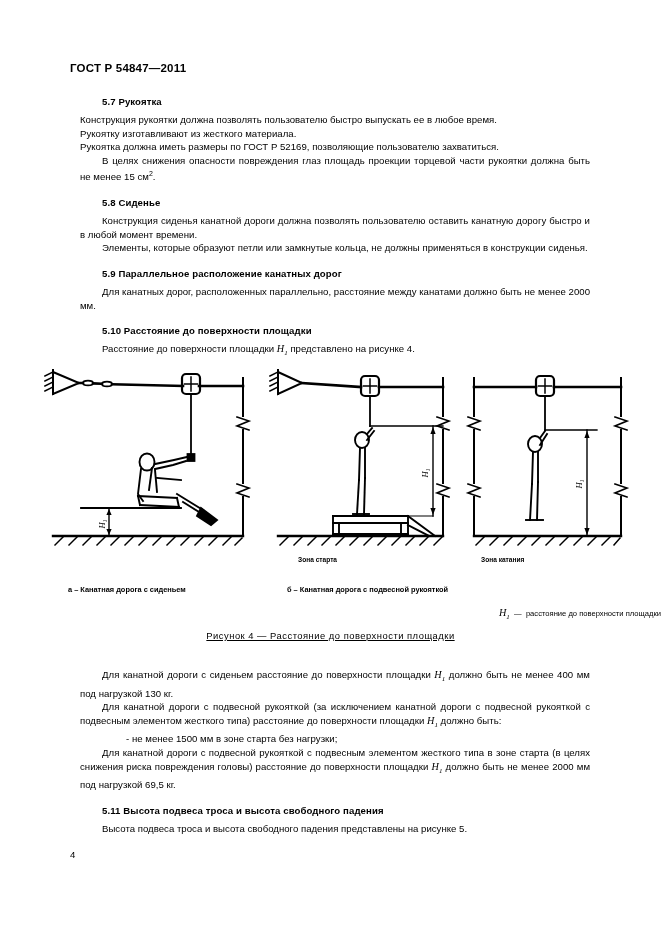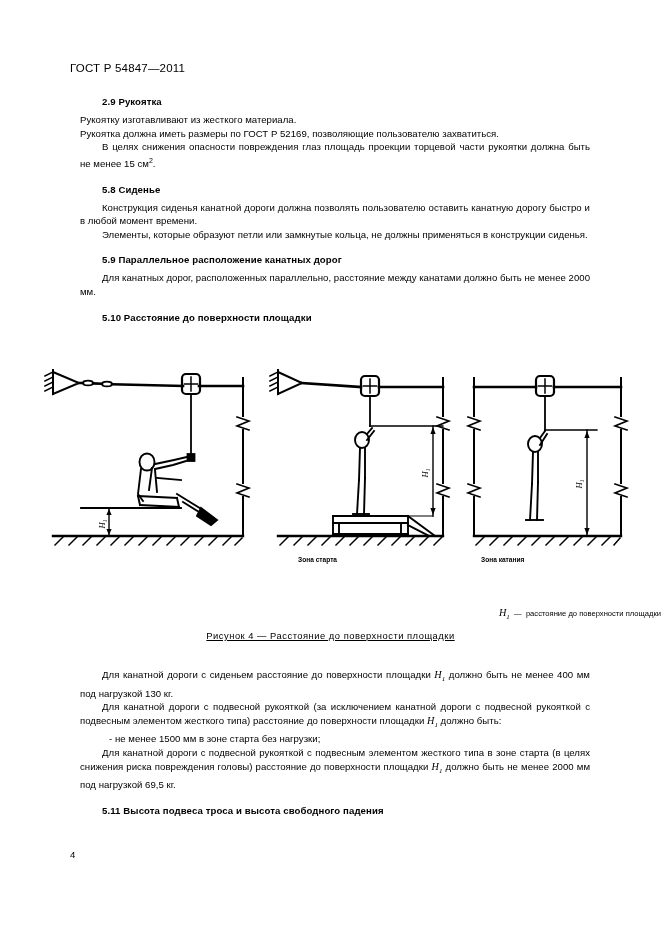--- a/index.html
+++ b/index.html
@@ -23,21 +23,21 @@
     height: 936px;
     background: #fff;
   }
 
   
   .doc-header {
     position: absolute;
     left: 70px;
     top: 62px;
     font-size: 11.5px;
-    font-weight: normal;
+    font-weight: bold;
     letter-spacing: 0.2px;
     white-space: nowrap;
   }
 
   
   .body-col {
     position: absolute;
     left: 80px;
     top: 96px;
     width: 510px;
@@ -55,21 +55,21 @@
     font-size: 9.6px;
     line-height: 13.6px;
     margin: 0;
     text-align: justify;
     text-indent: 22px;
     letter-spacing: .02px;
   }
   p.para.noindent { text-indent: 0; }
   p.para.dash {
     text-indent: 0;
-    margin-left: 29px;
+    margin-left: 46px;
   }
   sup.sup { font-size: 7px; vertical-align: super; }
   i.var { font-style: italic; font-family: "Liberation Serif", serif; font-size: 10.2px;}
   i.var sub { font-size: 7px; font-style: italic; }
 
   
   .figure-wrap {
     position: absolute;
     left: 0;
     top: 368px;
@@ -128,33 +128,35 @@
 </style>
 </head>
 <body>
 
 <div class="page">
 
   <div class="doc-header">ГОСТ Р 54847—2011</div>
 
   <div class="body-col">
 
-    <div class="clause-head">2.9  Рукоятка</div>
+    <div class="clause-head">5.7  Рукоятка</div>
+    <p class="para noindent">Конструкция рукоятки должна позволять пользователю быстро выпускать ее в любое время.</p>
     <p class="para noindent">Рукоятку изготавливают из жесткого материала.</p>
     <p class="para noindent">Рукоятка должна иметь размеры по ГОСТ Р 52169, позволяющие пользователю захватиться.</p>
     <p class="para">В целях снижения опасности повреждения глаз площадь проекции торцевой части рукоятки должна быть не менее 15 см<sup class="sup">2</sup>.</p>
 
     <div class="clause-head spaced">5.8  Сиденье</div>
     <p class="para">Конструкция сиденья канатной дороги должна позволять пользователю оставить канатную дорогу быстро и в любой момент времени.</p>
     <p class="para">Элементы, которые образуют петли или замкнутые кольца, не должны применяться в конструкции сиденья.</p>
 
     <div class="clause-head spaced">5.9  Параллельное расположение канатных дорог</div>
     <p class="para">Для канатных дорог, расположенных параллельно, расстояние между канатами должно быть не менее 2000 мм.</p>
 
     <div class="clause-head spaced">5.10  Расстояние до поверхности площадки</div>
+    <p class="para">Расстояние до поверхности площадки <i class="var">H<sub>1</sub></i> представлено на рисунке 4.</p>
   </div>
 
   <div class="figure-wrap">
     <svg class="fig-svg" width="600" height="195" viewBox="0 0 600 195">
       <g stroke="#000" fill="none" stroke-linecap="square">
 
         <g stroke-width="1.6">
           <line x1="14" y1="8" x2="22" y2="4"></line>
           <line x1="14" y1="13" x2="22" y2="9"></line>
           <line x1="14" y1="18" x2="22" y2="14"></line>
@@ -362,31 +364,36 @@
         </g>
 
       </g>
     </svg>
 
     <div class="fig-subcaptions">
       <div class="zonelabel" style="left:298px; top:-7px;">Зона старта</div>
       <div class="zonelabel" style="left:481px; top:-7px;">Зона катания</div>
     </div>
 
+    <div class="fig-subcaptions">
+      <div class="subcap" style="left:68px; top:6px;">а – Канатная дорога с сиденьем</div>
+      <div class="subcap" style="left:287px; top:6px;">б – Канатная дорога с подвесной рукояткой</div>
+    </div>
   </div>
 
   <div class="fig-legend">
     <i class="var">H<sub>1</sub></i> &nbsp;—&nbsp; расстояние до поверхности площадки
   </div>
   <div class="fig-caption">Рисунок 4 — Расстояние до поверхности площадки</div>
 
   <div class="body-col2">
     <p class="para">Для канатной дороги с сиденьем расстояние до поверхности площадки <i class="var">H<sub>1</sub></i> должно быть не менее 400 мм под нагрузкой 130 кг.</p>
     <p class="para">Для канатной дороги с подвесной рукояткой (за исключением канатной дороги с подвесной рукояткой с подвесным элементом жесткого типа) расстояние до поверхности площадки <i class="var">H<sub>1</sub></i> должно быть:</p>
     <p class="para dash">- не менее 1500 мм в зоне старта без нагрузки;</p>
     <p class="para">Для канатной дороги с подвесной рукояткой с подвесным элементом жесткого типа в зоне старта (в целях снижения риска повреждения головы) расстояние до поверхности площадки <i class="var">H<sub>1</sub></i> должно быть не менее 2000 мм под нагрузкой 69,5 кг.</p>
 
     <div class="clause-head spaced">5.11  Высота подвеса троса и высота свободного падения</div>
+    <p class="para">Высота подвеса троса и высота свободного падения представлены на рисунке 5.</p>
   </div>
 
   <div class="page-number">4</div>
 
 </div>
 
 </body></html>

